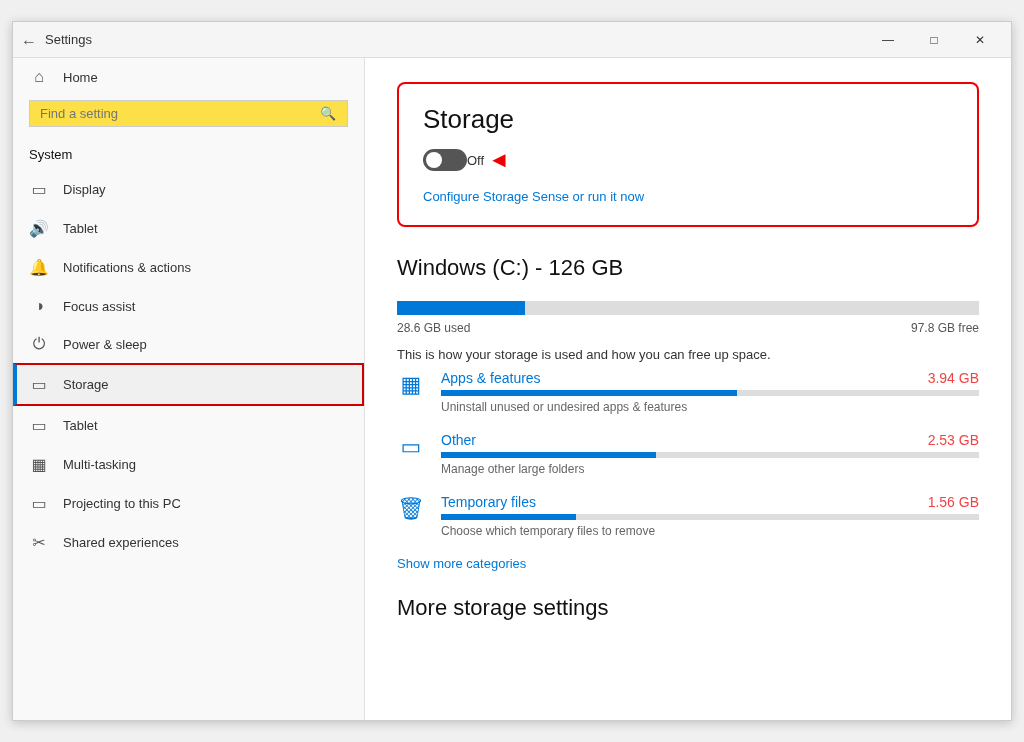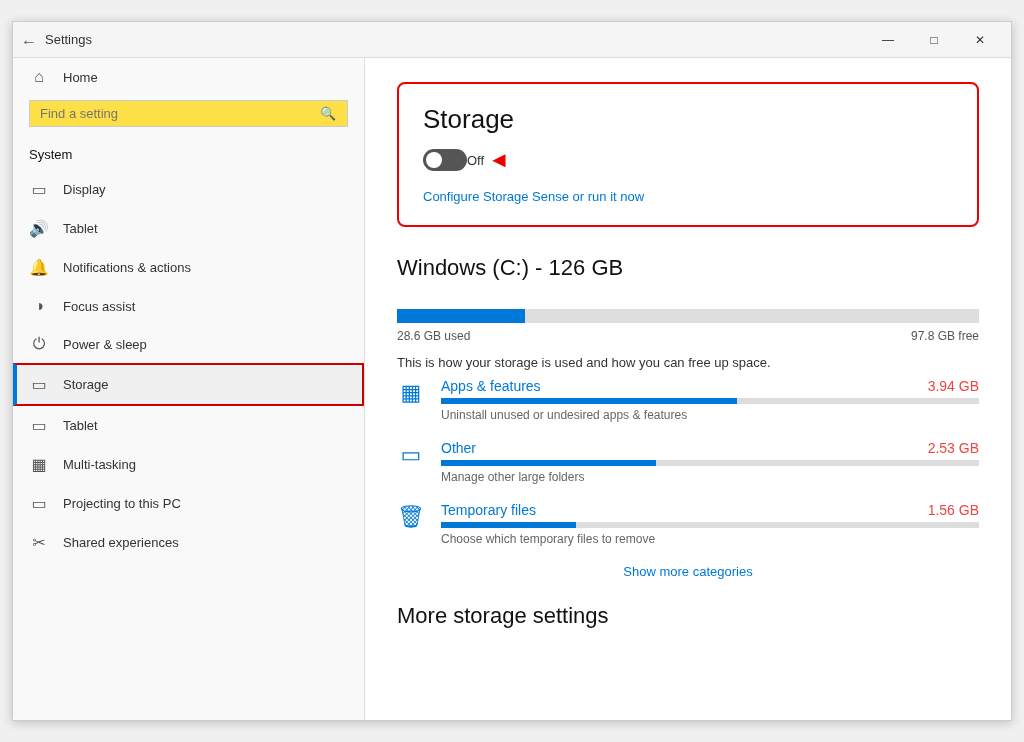--- a/index.html
+++ b/index.html
@@ -190,21 +190,21 @@
       font-size: 13px;
       color: #0078d7;
       cursor: pointer;
       text-decoration: none;
     }
     
     .section-title {
       font-size: 22px;
       font-weight: 300;
       color: #111;
-      margin-bottom: 28px;
+      margin-bottom: 20px;
     }
     .storage-bar-container {
       margin-bottom: 6px;
       text-align: right;
     }
     .storage-bar-track {
       height: 14px;
       background: #ddd;
       border-radius: 0;
       overflow: hidden;
@@ -271,21 +271,20 @@
     .storage-item-desc {
       font-size: 12px;
       color: #666;
     }
     .show-more-link {
       font-size: 13px;
       color: #0078d7;
       cursor: pointer;
       display: block;
       margin-bottom: 24px;
-      text-align: center;
     }
     .more-settings-title {
       font-size: 22px;
       font-weight: 300;
       color: #111;
       margin-top: 24px;
     }
   </style>
 </head>
 <body>

